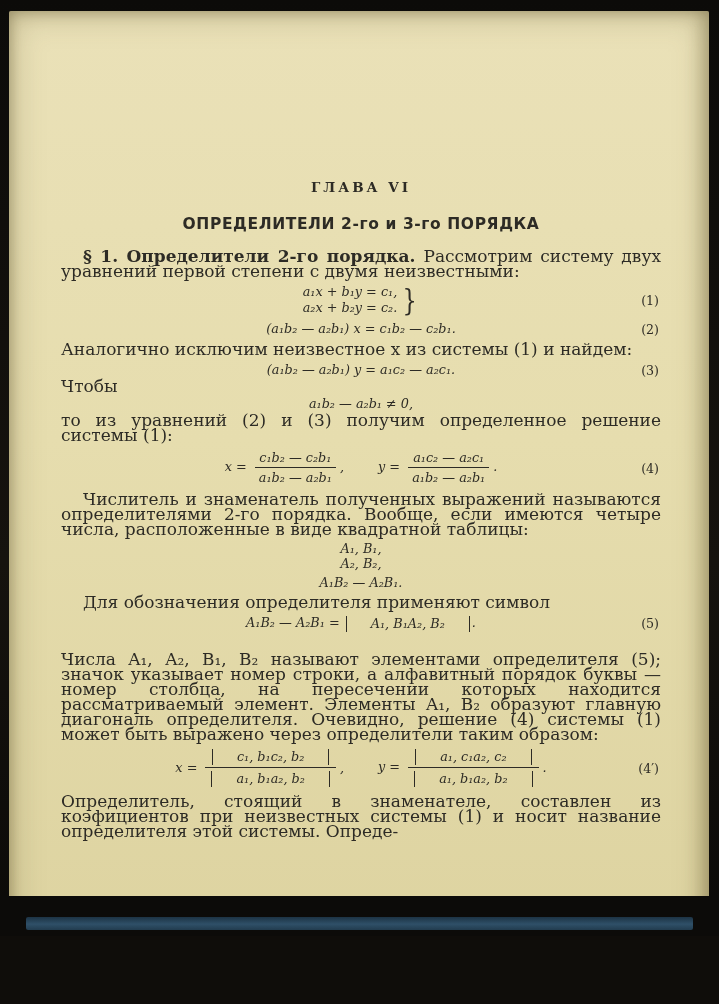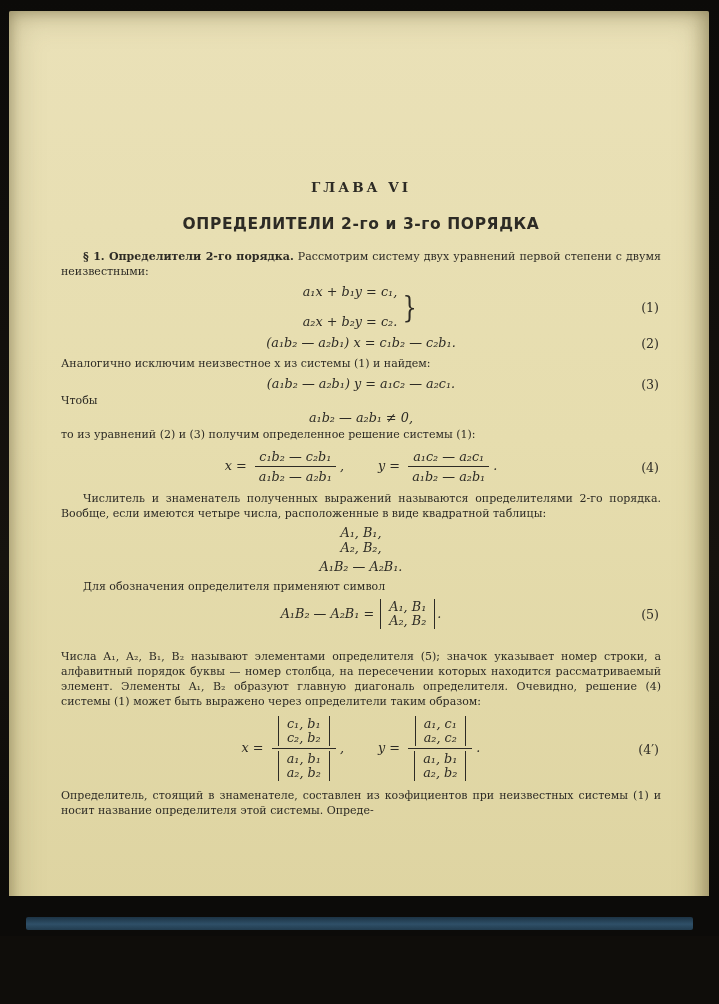--- a/index.html
+++ b/index.html
@@ -32,46 +32,46 @@
   .chapter {
     margin:168px 0 0; text-align:center;
     font-size:13.5px; font-weight:bold; letter-spacing:3px;
   }
   .title {
     margin:20px 0 0; text-align:center; font-weight:bold; font-size:15.5px;
     letter-spacing:0.6px;
     font-family:"DejaVu Sans","Liberation Sans",sans-serif;
   }
 
-  .para { margin:0; font-size:11px; line-height:15px; text-align:justify; }
+  .para { margin:0; font-size:17px; line-height:15px; text-align:justify; }
   .indent { text-indent:22px; }
   .lead { font-weight:bold; }
 
   .eq { position:relative; text-align:center; font-size:12.8px; line-height:15px; white-space:nowrap; }
   .math { font-style:italic; }
   .eq-num {
     position:absolute; right:2px; top:50%; transform:translateY(-50%);
     font-style:normal; font-size:12.6px;
   }
 
   .sys { display:inline-flex; align-items:center; }
-  .sys-lines { display:inline-flex; flex-direction:column; gap:15px; text-align:center; }
+  .sys-lines { display:inline-flex; flex-direction:column; gap:1px; text-align:center; }
   .brace {
     font-size:30px; line-height:30px; margin-left:3px; font-style:normal;
     transform:scaleX(.75); display:inline-block;
   }
 
   .frac { display:inline-flex; flex-direction:column; vertical-align:middle; margin:0 4px; text-align:center; }
   .frac > .top { border-bottom:1px solid #2d2b25; padding:0 4px 2px; }
   .frac > .bot { padding:2px 4px 0; }
 
   .det {
-    display:inline-flex; flex-direction:column; text-align:center;
+    display:inline-flex; flex-direction:row; text-align:center;
     border-left:1.4px solid #2d2b25; border-right:1.4px solid #2d2b25;
-    padding:1px 8px; line-height:14px; vertical-align:middle; margin:0 2px;
+    padding:1px 24px; line-height:14px; vertical-align:middle; margin:0 2px;
   }
   .tbl { display:inline-flex; flex-direction:column; line-height:15px; }
   .ysep { margin-left:30px; }
 
   .p1{margin-top:16px;} .eq1{margin:5px 0 4px;}
   .p2{margin-top:2px;} .eq2{margin:6px 0;}
   .eq3{margin:5px 0 2px;} .eq4{margin:2px 0;}
   .p5{margin-top:2px;} .eq5{margin:7px 0;}
   .p6{margin-top:5px;} .eq6{margin:4px 0;}
   .p7{margin-top:4px;} .eq7{margin:3px 0;}

